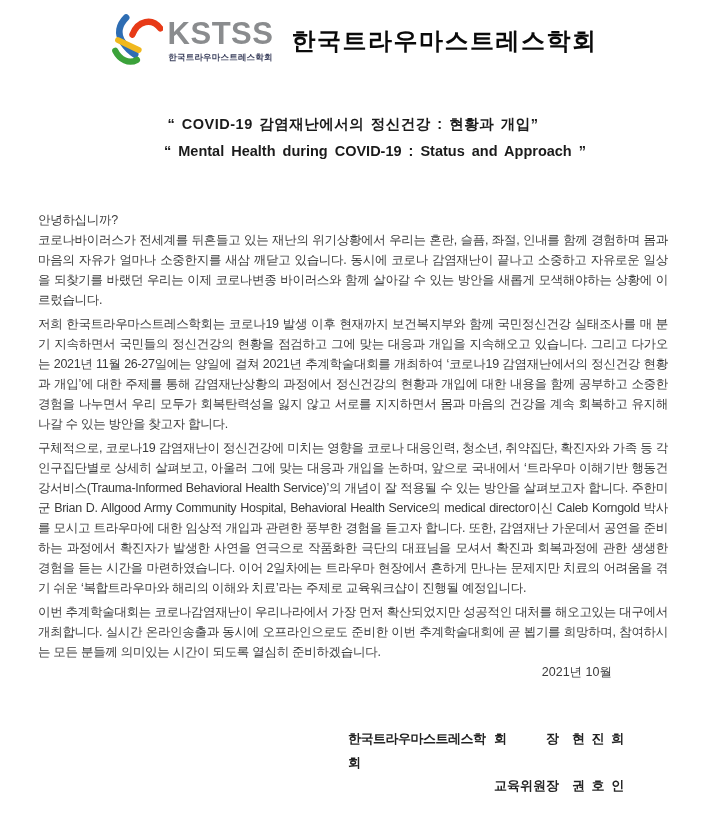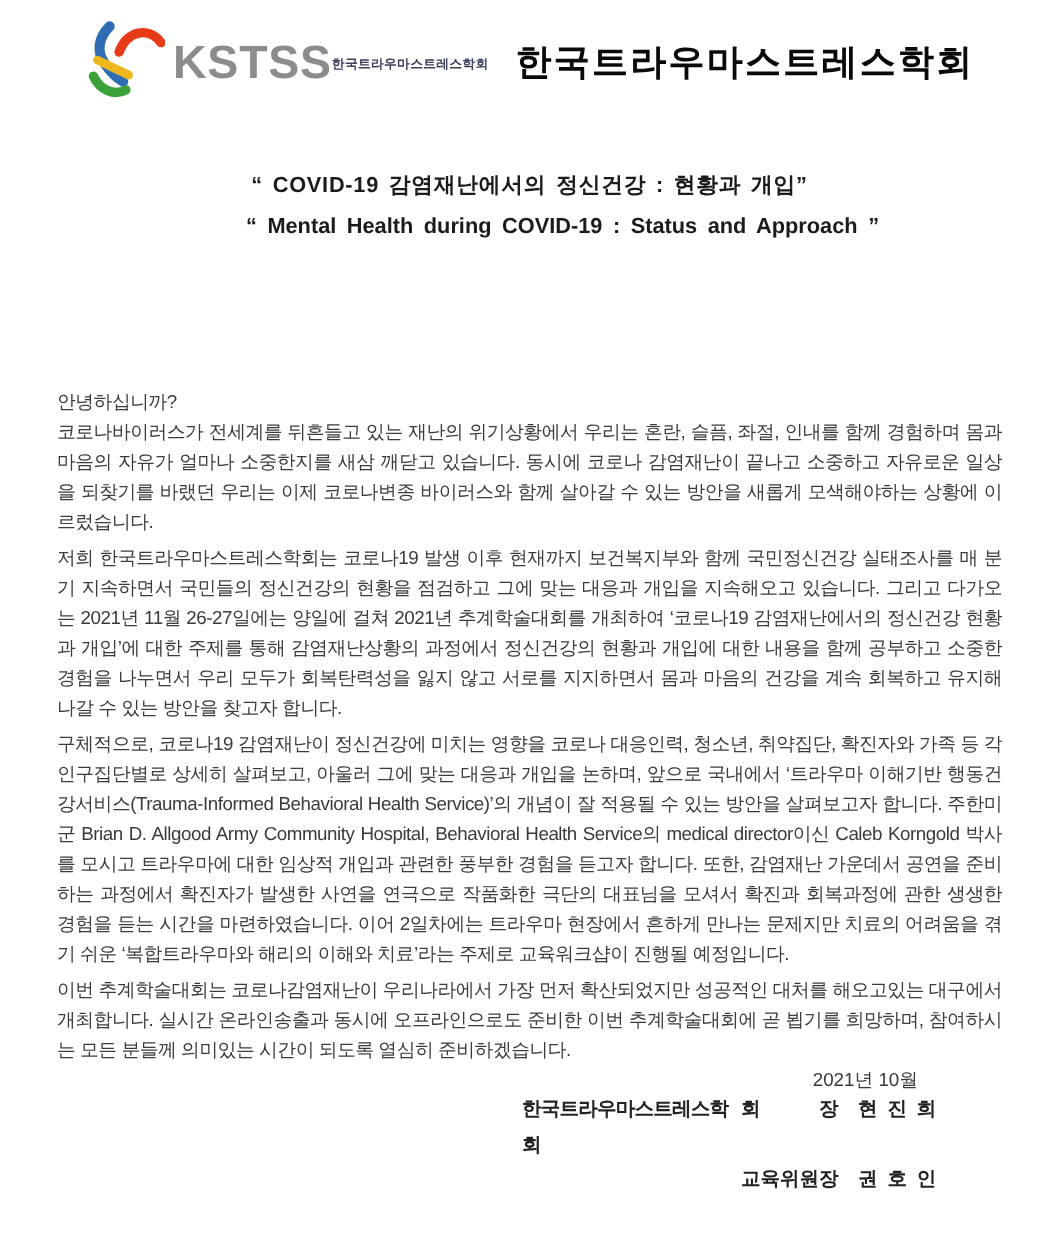--- a/index.html
+++ b/index.html
@@ -12,21 +12,21 @@
     color: #3b3b3b;
   }
 
   
   .header {
     position: absolute; top: 12px; left: 0; width: 100%;
     display: flex; justify-content: center; align-items: center;
   }
   .logo-group { display: flex; align-items: center; }
   .logo-mark { width: 54px; height: 58px; margin-right: 5px; flex: 0 0 auto; }
-  .kstss-block { display: flex; flex-direction: row; align-items: center; }
+  .kstss-block { display: flex; flex-direction: column; align-items: center; }
   .kstss-acronym {
     font-size: 31px; font-weight: bold; color: #8a8c8e;
     letter-spacing: 0.5px; line-height: 1;
   }
   .kstss-caption {
     font-size: 8.5px; font-weight: bold; color: #3a3f5c;
     letter-spacing: 0.2px; margin-top: 3px; white-space: nowrap;
   }
   .org-title {
     font-size: 24px; font-weight: 800; color: #0a0a0a;
@@ -41,21 +41,20 @@
   .title-line1 { font-size: 15.5px; letter-spacing: 0.5px; line-height: 20px; }
   .title-line2 { font-size: 14.5px; letter-spacing: 0.5px; margin-top: 8px; line-height: 20px; word-spacing: 2px; text-align: center; }
   .title-line3 { font-size: 14.5px; margin-top: 7px; line-height: 20px; word-spacing: 3px; padding-left: 44px; }
 
   
   .doc-body {
     position: absolute; top: 210px; left: 38px; width: 630px;
     font-size: 12.5px; line-height: 20px;
     text-align: justify; letter-spacing: -0.3px;
     color: #3b3b3b;
-    margin-top: 48px;
   }
   .para { margin: 0 0 4px 0; }
   .greeting { margin: 0; }
   .no-gap { margin: 0; }
   .date-line {
     text-align: right; padding-right: 56px; margin-top: 0;
     letter-spacing: 0;
   }
 
   

